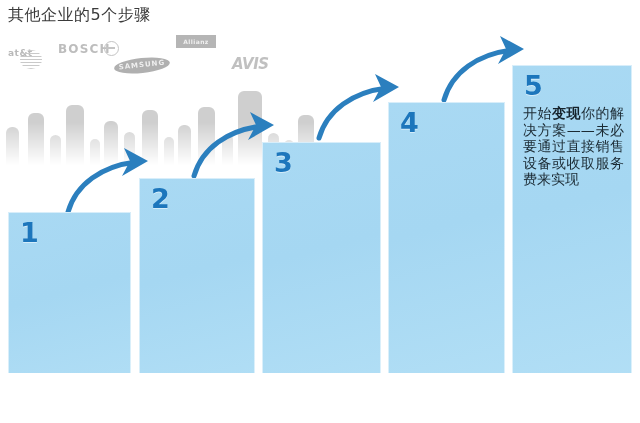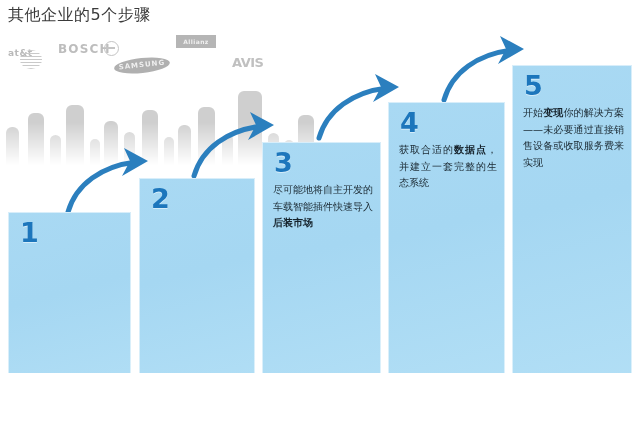--- a/index.html
+++ b/index.html
@@ -29,21 +29,21 @@
   .logo-att{left:8px;top:18px;font-size:9px;letter-spacing:.5px;}
   .att-globe{position:absolute;left:12px;top:2px;width:22px;height:19px;border-radius:50%;
      background:repeating-linear-gradient(#c9c9c9 0 1.3px, transparent 1.3px 3px);}
   .logo-bosch{left:58px;top:12px;font-size:12px;letter-spacing:1.2px;color:#bdbdbd;}
   .bosch-mark{position:absolute;left:104px;top:11px;width:13px;height:13px;border:1.6px solid #c4c4c4;border-radius:50%;}
   .bosch-mark:before{content:"";position:absolute;left:1px;top:5px;width:9px;height:1.6px;background:#c4c4c4;}
   .logo-samsung{left:114px;top:28px;width:56px;height:15px;border-radius:50%;background:#b0b0b0;
      transform:rotate(-6deg);color:#efefef;font-size:7px;letter-spacing:1px;text-align:center;line-height:15px;}
   .logo-allianz{left:176px;top:5px;width:40px;height:13px;background:#b5b5b5;color:#f0f0f0;
      font-size:6px;letter-spacing:.4px;text-align:center;line-height:13px;}
-  .logo-avis{left:232px;top:25px;font-size:13px;color:#c0c0c0;letter-spacing:-0.5px;}
+  .logo-avis{left:232px;top:25px;font-size:15px;font-style:italic;color:#c0c0c0;letter-spacing:-0.5px;}
 
   .crowd{position:absolute;left:0;top:40px;width:330px;height:95px;
      -webkit-mask-image:linear-gradient(to bottom,#000 55%,transparent 100%);
      mask-image:linear-gradient(to bottom,#000 55%,transparent 100%);}
   .person{position:absolute;bottom:0;background:#cfcfcf;border-radius:6px 6px 0 0;}
   .person:before{content:"";position:absolute;left:50%;transform:translateX(-50%);
      border-radius:50%;background:#cfcfcf;}
 
   
   .step{
@@ -53,21 +53,21 @@
     overflow:hidden;
   }
   .step .num{
     position:absolute;left:12px;top:6px;
     font-size:27px;line-height:30px;font-weight:bold;color:#1c76bc;
     font-family:"DejaVu Sans","Liberation Sans",sans-serif;
     text-shadow:0 1px 0 rgba(255,255,255,.5);
   }
   .step .body{
     position:absolute;left:11px;right:8px;top:40px;
-    font-size:10px;line-height:16.5px;color:#1b2a33;
+    font-size:14px;line-height:16.5px;color:#1b2a33;
     font-family:"DejaVu Sans","Liberation Sans",sans-serif;
     text-align:justify;
     word-break:break-all;
   }
   .step .body b{font-weight:bold;color:#15222b;}
   .step .icon{
     position:absolute;right:18px;bottom:8px;width:40px;height:34px;color:#12394f;margin-top:30px;
   }
   .step .icon svg{display:block;}
 
@@ -168,33 +168,31 @@
           <circle cx="7" cy="23" r="3.2"></circle>
           <circle cx="40" cy="21" r="3.2"></circle>
           <circle cx="25" cy="32" r="3.6"></circle>
         </g>
       </svg>
     </div>
   </div>
 
   <div class="step" style="left:262px;top:142px;width:119px;height:275px;">
     <div class="num">3</div>
-    <div class="body">尽可能地将自主开发的车载智能插件快速导入<b>后装市场</b></div>
     <div class="icon">
       <svg viewBox="0 0 46 26" width="42" height="24">
         <line x1="2" y1="13" x2="26" y2="13" stroke="#12394f" stroke-width="4"></line>
         <path d="M22 4 L34 13 L22 22 Z" fill="#12394f"></path>
         <ellipse cx="39" cy="13" rx="6" ry="7" fill="#12394f"></ellipse>
       </svg>
     </div>
   </div>
 
   <div class="step" style="left:388px;top:102px;width:117px;height:315px;">
     <div class="num">4</div>
-    <div class="body">获取合适的<b>数据点</b>，并建立一套完整的生态系统</div>
     <div class="icon">
       <svg viewBox="0 0 34 34" width="30" height="30">
         <path d="M2 2 H25 L32 9 V32 H2 Z" fill="#12394f"></path>
         <text x="5" y="16" font-family="DejaVu Sans, sans-serif" font-size="11" font-weight="bold" fill="#ffffff">01</text>
         <text x="5" y="28" font-family="DejaVu Sans, sans-serif" font-size="11" font-weight="bold" fill="#ffffff">00</text>
       </svg>
     </div>
   </div>
 
   <div class="step" style="left:512px;top:65px;width:120px;height:352px;">

